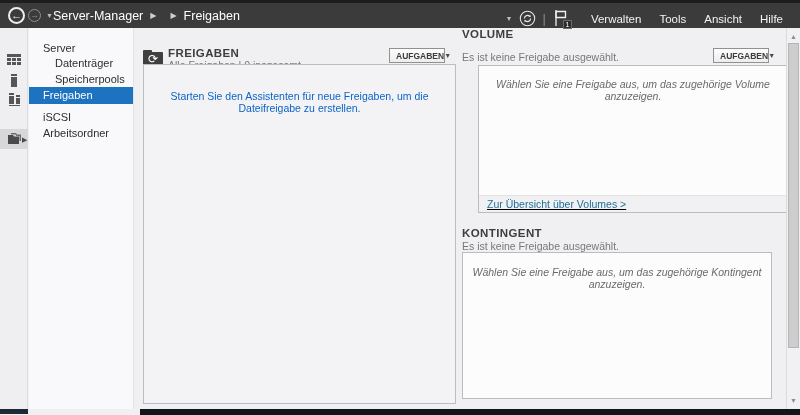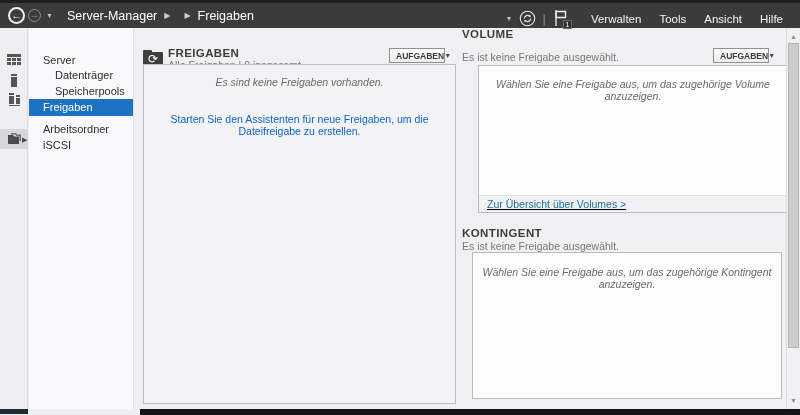--- a/index.html
+++ b/index.html
@@ -10,21 +10,21 @@
   
   .topbar { position:absolute; left:0; top:0; width:800px; height:28px;
             background:#3b3b3b; border-top:3px solid #1d1d1d; color:#fff;
             display:flex; align-items:center; }
   .navcircle { width:17px; height:17px; border:2px solid #ededed; border-radius:50%;
                display:flex; align-items:center; justify-content:center;
                font-size:11px; line-height:1; color:#ededed; margin-left:8px; }
   .navcircle.fwd { width:13px; height:13px; border-width:1px; color:#8f8f8f; border-color:#8f8f8f;
                    font-size:9px; margin-left:3px; }
   .tb-caret { color:#bdbdbd; font-size:7px; margin:0 0 0 5px; }
-  .breadcrumb { display:flex; align-items:center; margin-left:14px; font-size:12.5px; color:#fdfdfd; }
+  .breadcrumb { display:flex; align-items:center; font-size:12.5px; color:#fdfdfd; }
   .crumb-sep { font-size:8px; color:#cfcfcf; margin:0 7px; }
   .tb-right { position:absolute; right:8px; top:3px; height:25px; display:flex; align-items:center; gap:0; }
   .tb-sep { color:#8a8a8a; font-size:13px; margin:0 7px; }
   .flagwrap { position:relative; width:17px; height:19px; margin-right:12px; }
   .flagbadge { position:absolute; right:-2px; bottom:-1px; width:9px; height:9px; background:#2e2e2e;
                border:1px solid #6b6b6b; color:#fff; font-size:7px; line-height:7px; text-align:center; }
   .menuitem { color:#f2f2f2; font-size:11.5px; padding:0 9px; cursor:default; }
 
   
   .iconstrip { position:absolute; left:0; top:28px; width:28px; height:381px;
@@ -34,21 +34,21 @@
   .stripicon.sel { background:#d7d6d8; }
   .strip-arrow { position:absolute; left:22px; top:108px; font-size:7px; color:#4a4a4a; }
 
   
   .sidebar { position:absolute; left:29px; top:28px; width:105px; height:381px;
              background:#f9f8fa; border-right:1px solid #e2e1e3; }
   .sb-item { height:15.5px; display:flex; align-items:center; font-size:11px; color:#2e2e2e;
              padding-left:14px; cursor:default; white-space:nowrap; }
   .sb-item.indent { padding-left:26px;text-align:right; }
   .sb-item.selected { background:#1d73c0; color:#ffffff; height:17px; }
-  .sb-list { padding-top:24px; }
+  .sb-list { padding-top:12px; }
   .sb-gap { height:6px; }
 
   
   .main-head-icon { position:absolute; left:143px; top:50px; width:20px; height:17px; }
   .fold-back { position:absolute; left:0; top:0; width:9px; height:4px; background:#3f3f3f; border-radius:1px; }
   .fold-main { position:absolute; left:0; top:2px; width:20px; height:15px; background:#3f3f3f; border-radius:1px;
                color:#fff; font-size:12px; line-height:15px; text-align:center; }
   .panel-title { position:absolute; font-size:11.5px; font-weight:bold; color:#3d3d3d; letter-spacing:.4px; }
   .panel-sub { position:absolute; font-size:10.5px; color:#787878; }
   .tasks-btn { position:absolute; width:56px; height:15px; background:linear-gradient(#fdfdfd,#ededed);
@@ -61,21 +61,21 @@
   .wizard-link { font-size:10.5px; color:#0c64c8; margin-top:25px; cursor:pointer; display:inline-block; }
 
   
   .volbox { position:absolute; left:478px; top:65px; width:310px; height:148px;
             background:#fcfcfd; border:1px solid #bcbbbd; }
   .volbox .empty-line { margin-top:12px; text-align:center; }
   .vol-footer { position:absolute; left:0; bottom:0; width:100%; height:17px; background:#f1f0f2;
                 border-top:1px solid #e2e2e2; display:flex; align-items:center; padding-left:8px;text-decoration:underline; }
   .vol-footer a { font-size:10.5px; color:#1d7199; text-decoration:none; cursor:pointer; }
   .quotabox { position:absolute; left:462px; top:252px; width:310px; height:147px;
-              background:#fcfcfd; border:1px solid #bcbbbd; text-align:center;margin-left:10px; }
+              background:#fcfcfd; border:1px solid #bcbbbd; text-align:center; }
   .quotabox .empty-line { margin-top:13px; }
 
   
   .scrollbar { position:absolute; left:786px; top:28px; width:14px; height:381px;
                background:#f1f0f2; border-left:1px solid #dcdcdc; }
   .sb-arrow { position:absolute; left:0; width:13px; height:13px; color:#8f8f8f; font-size:7px;
               display:flex; align-items:center; justify-content:center; cursor:pointer; }
   .sb-thumb { position:absolute; left:1px; top:15px; width:11px; height:305px;
               background:#cdcdcd; border:1px solid #b5b5b5; cursor:pointer; }
 
@@ -162,37 +162,36 @@
     <div class="strip-arrow">▶</div>
   </div>
 
   <div class="sidebar">
     <div class="sb-list">
       <div class="sb-item">Server</div>
       <div class="sb-item indent">Datenträger</div>
       <div class="sb-item indent">Speicherpools</div>
       <div class="sb-item selected">Freigaben</div>
       <div class="sb-gap"></div>
+      <div class="sb-item">iSCSI</div>
       <div class="sb-item">Arbeitsordner</div>
-      <div class="sb-item">iSCSI</div>
     </div>
   </div>
 
   <div class="main-head-icon">
     <div class="fold-back"></div>
     <div class="fold-main">⟳</div>
   </div>
   <div class="panel-title" style="left:168px; top:47px;">FREIGABEN</div>
   <div class="panel-sub" style="left:168px; top:59px;">Alle Freigaben | 0 insgesamt</div>
   <div class="tasks-btn" style="left:389px; top:48px;">
     <span>AUFGABEN</span>
     <span class="caret">▼</span>
   </div>
   <div class="bigbox">
-    <div class="empty-line">Es sind keine Freigaben vorhanden.</div>
     <div class="wizard-link">Starten Sie den Assistenten für neue Freigaben, um die Dateifreigabe zu erstellen.</div>
   </div>
 
   <div class="panel-title" style="left:462px; top:28px;text-align:center;">VOLUME</div>
   <div class="panel-sub" style="left:462px; top:51px;">Es ist keine Freigabe ausgewählt.</div>
   <div class="tasks-btn" style="left:713px; top:48px;">
     <span>AUFGABEN</span>
     <span class="caret">▼</span>
   </div>
   <div class="volbox">

